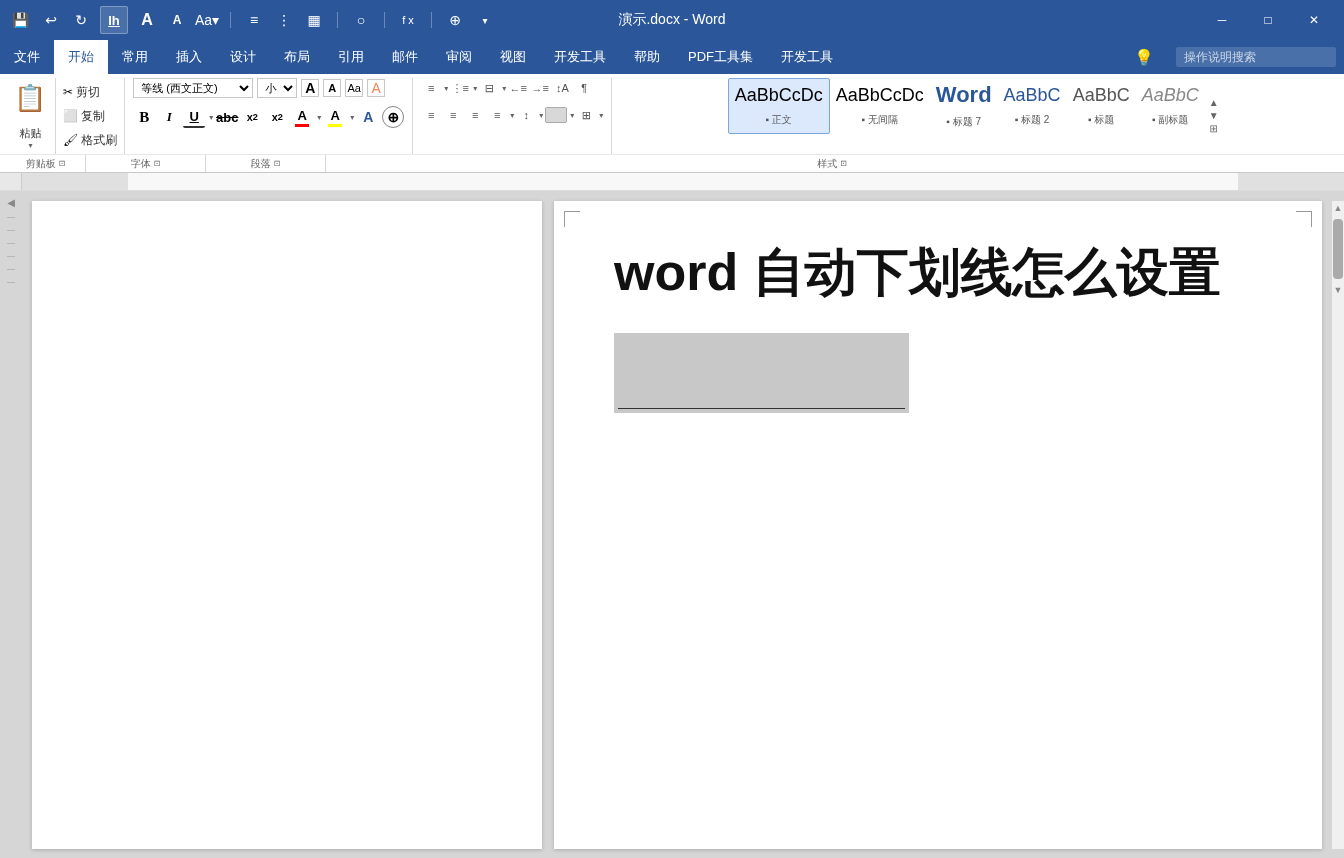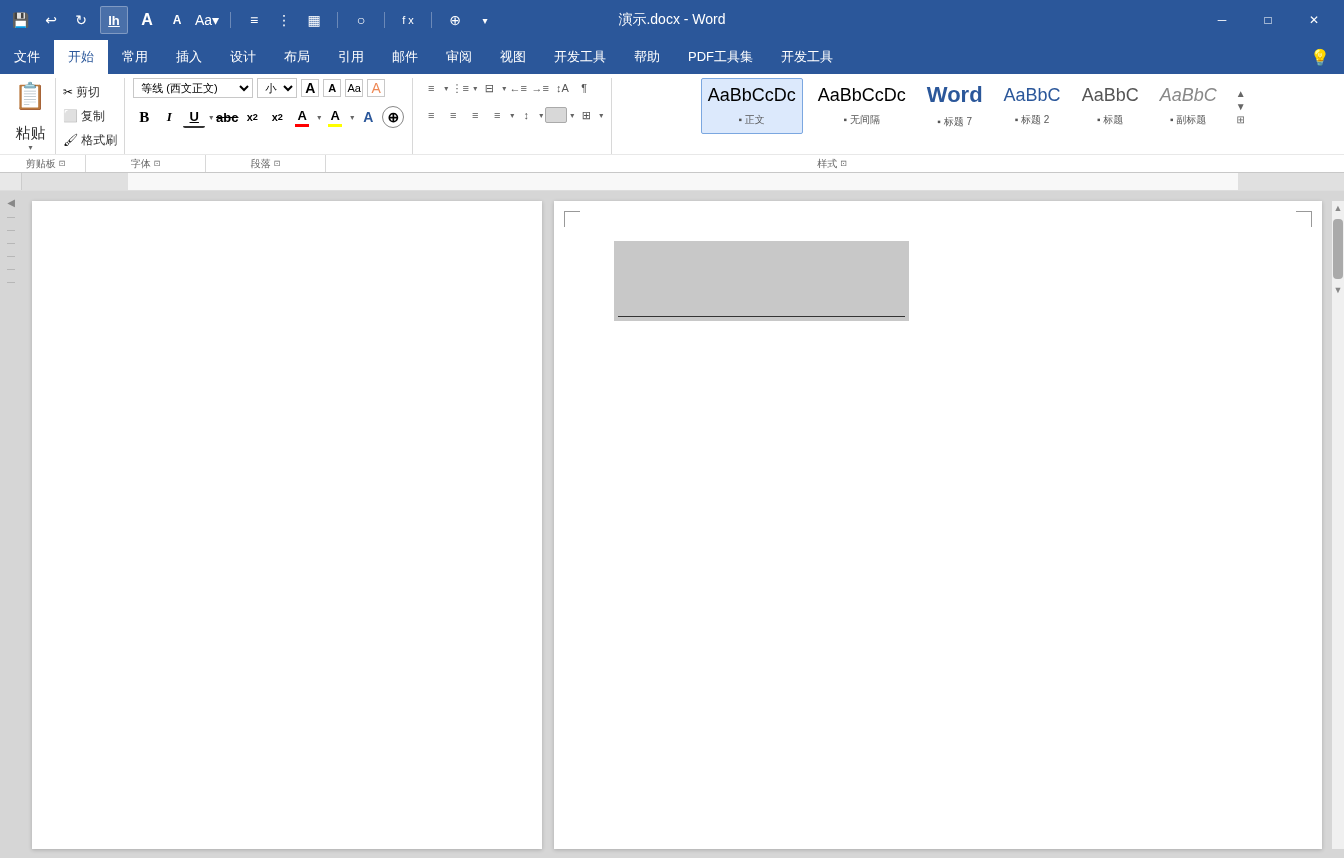--- a/index.html
+++ b/index.html
@@ -77,21 +77,21 @@
       min-width: fit-content;
     }
     .ribbon-group:last-child { border-right: none; }
     .ribbon-group-content { display: flex; align-items: flex-start; gap: 4px; flex: 1; }
     .paste-btn {
       display: flex; flex-direction: column; align-items: center; justify-content: center;
       padding: 4px 8px; cursor: pointer; border-right: 1px solid #d8d8d8;
       min-width: 50px;
     }
     .paste-icon { font-size: 26px; color: #2b579a; }
-    .paste-label { font-size: 15px; color: #333; margin-top: 12px; }
+    .paste-label { font-size: 11px; color: #333; margin-top: 12px; }
 
     .clipboard-mini-btns { display: flex; flex-direction: column; justify-content: space-around; padding: 2px 4px; }
     .mini-btn { display: flex; align-items: center; gap: 3px; cursor: pointer; padding: 1px 3px; border-radius: 2px; font-size: 12px; }
     .mini-btn-label { font-size: 12px; color: #333; }
 
     
     .font-group { min-width: 160px; }
     .font-row1 { display: flex; align-items: center; gap: 4px; margin-bottom: 4px; }
     .font-row2 { display: flex; align-items: center; gap: 3px; }
     .font-select {
@@ -113,21 +113,21 @@
     .format-btn-b { font-family: serif; }
     .format-btn-i { font-style: italic; font-family: serif; }
     .format-btn-u { text-decoration: underline; }
     .color-indicator { width: 14px; height: 3px; margin-top: 1px; }
 
     
     .para-group { min-width: 140px; }
 
     
     .styles-group { flex: 1; }
-    .styles-content { display: flex; gap: 9px; align-items: center; }
+    .styles-content { display: flex; gap: 0; align-items: flex-end; }
     .style-item {
       display: flex; flex-direction: column; align-items: center; justify-content: center;
       padding: 2px 6px; cursor: pointer; border-radius: 2px; min-width: 60px; height: 56px;
     }
     .style-item.selected { background: #dce9fc; border: 1px solid #7ba7e0; }
     .style-preview { font-size: 20px; line-height: 1; }
     .style-name { font-size: 10px; color: #555; margin-top: 9px; }
 
     
     #ribbon-labels {
@@ -334,20 +334,23 @@
   <div class="menu-item">引用</div>
   <div class="menu-item">邮件</div>
   <div class="menu-item">审阅</div>
   <div class="menu-item">视图</div>
   <div class="menu-item">开发工具</div>
   <div class="menu-item">帮助</div>
   <div class="menu-item">PDF工具集</div>
   <div class="menu-item">开发工具</div>
   <div style="flex:1;"></div>
   <div class="menu-item" style="font-size:16px;">💡</div>
+  <div class="menu-item" style="padding: 0 8px;">
+    <input id="help-search" type="text" placeholder="操作说明搜索" style="">
+  </div>
 </div>
 
 <div id="ribbon">
   <div id="ribbon-content">
 
     <div class="ribbon-group" style="flex-direction: row; padding: 0; align-items: stretch;">
       <div class="paste-btn">
         <div class="paste-icon">📋</div>
         <div class="paste-label">粘贴</div>
         <div style="font-size:8px; color:#666;">▾</div>
@@ -519,20 +522,21 @@
   <div id="doc-area">
 
     <div id="left-page">
     </div>
 
     <div id="right-page">
 
       <div class="page-corner page-corner-tl"></div>
       <div class="page-corner page-corner-tr"></div>
 
+      <h1 id="doc-title">word 自动下划线怎么设置</h1>
 
       <div id="input-box">
         <div id="cursor-indicator"></div>
         <div id="input-underline"></div>
       </div>
     </div>
 
     <div id="right-scrollbar">
       <div class="scroll-arrow">▲</div>
       <div class="scroll-thumb"></div>

